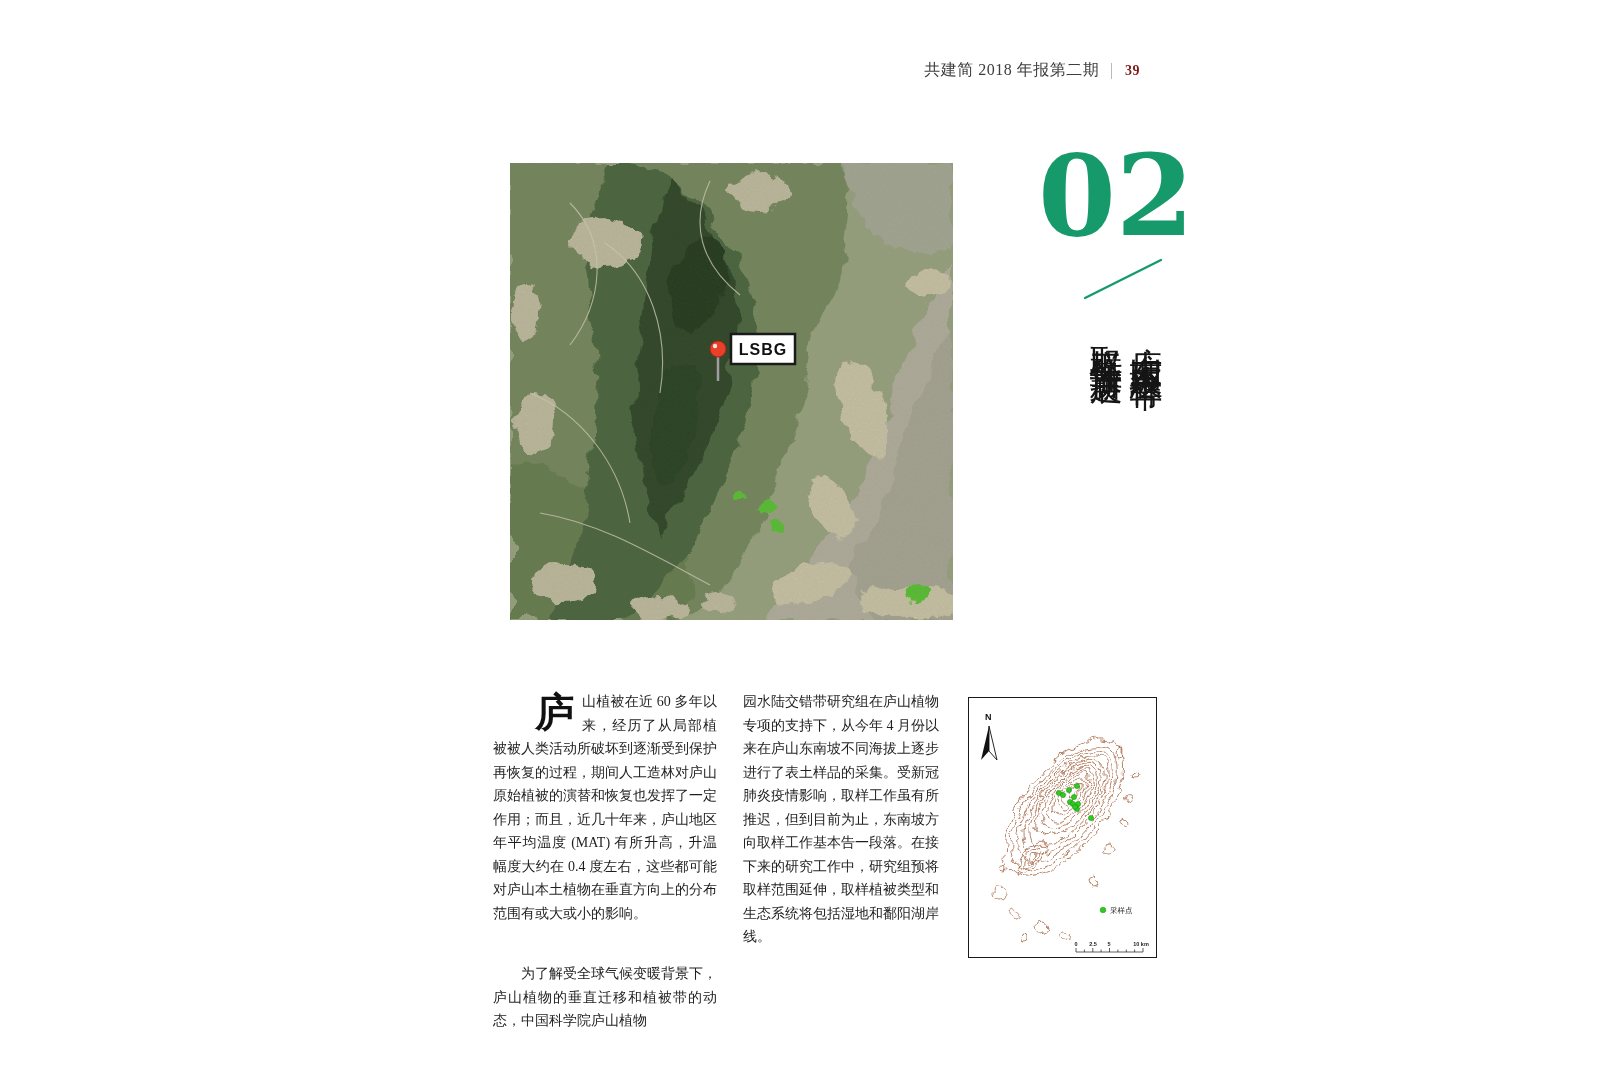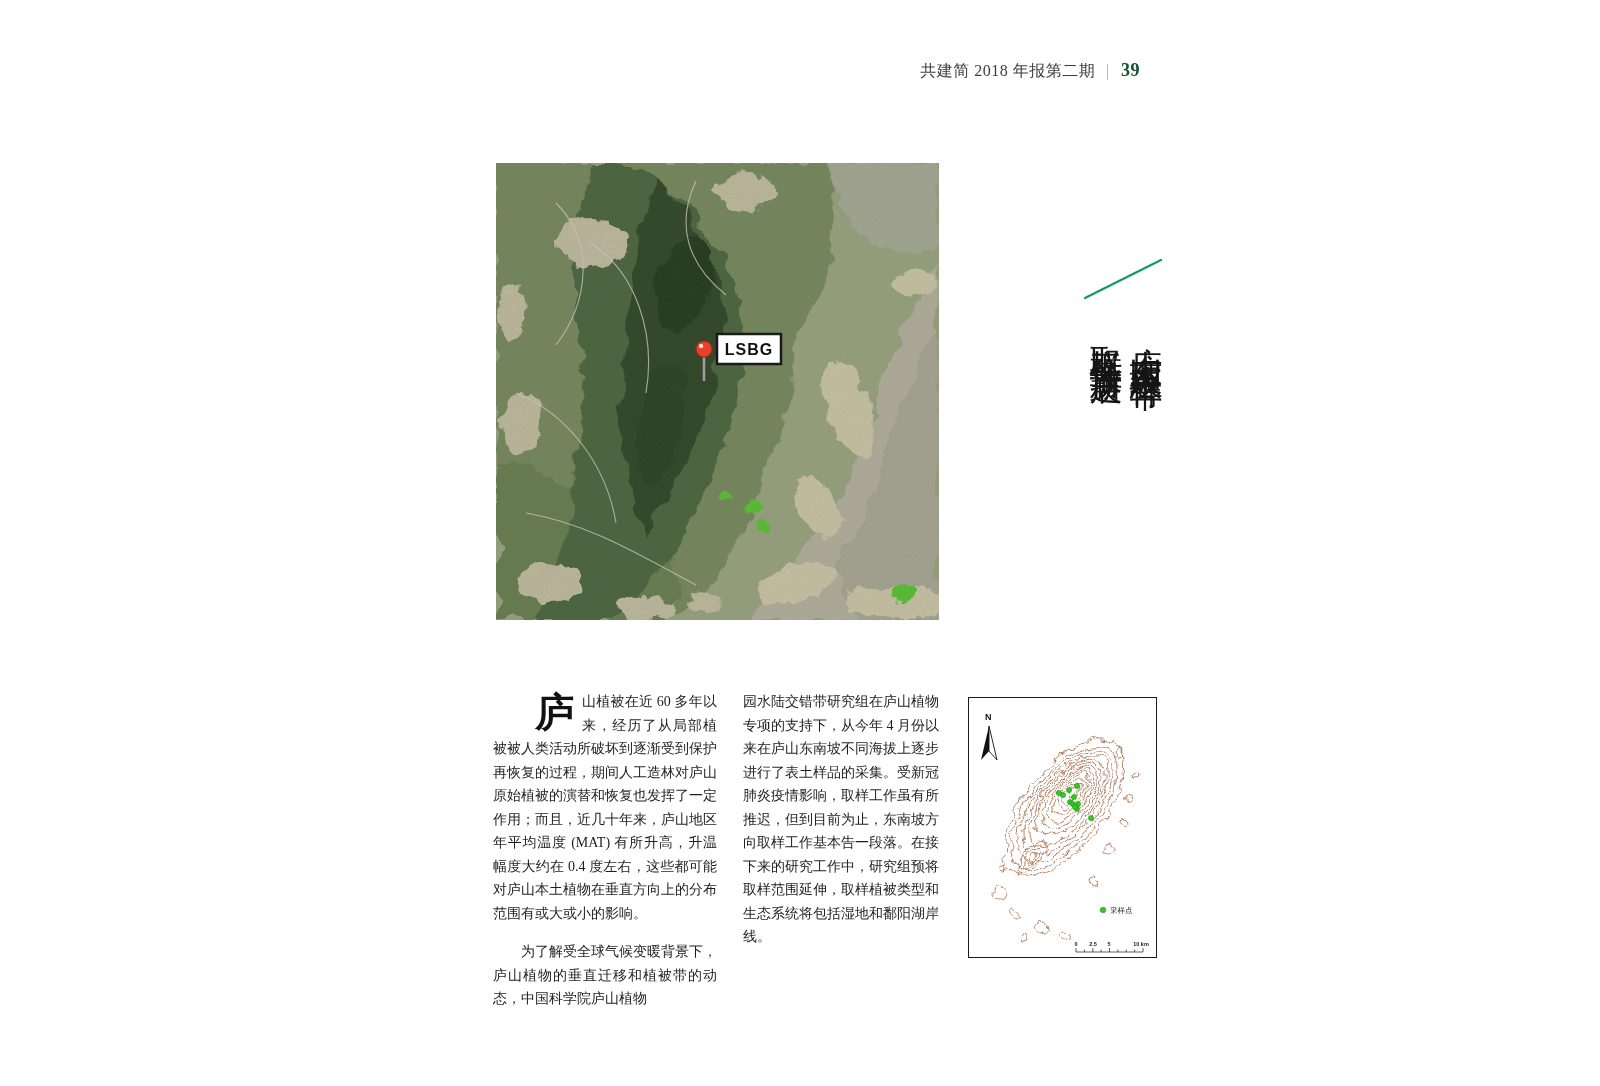--- a/index.html
+++ b/index.html
@@ -7,24 +7,24 @@
     position:relative; width:1600px; height:1086px; background:#ffffff;
     overflow:hidden; font-family:"Liberation Serif", serif; color:#222;
   }
 
   
   .header {
     position:absolute; top:60px; left:790px; width:350px; text-align:right;
     font-size:16px; color:#3d3d3d; letter-spacing:0.5px;
   }
   .header .divider { display:inline-block; margin:0 11px; color:#777; font-weight:300; transform:scaleX(.6); }
-  .header .pagenum { font-weight:bold; font-size:18px; color:#14532d; }
-
-  
-  .sat-fig { position:absolute; left:496px; top:163px; width:443px; height:556px; }
+  .header .pagenum { font-weight:bold; font-size:14px; color:#7f1d1d; }
+
+  
+  .sat-fig { position:absolute; left:510px; top:163px; width:443px; height:556px; }
   .sat-fig svg { display:block; }
 
   
   .sec-num {
     position:absolute; left:1038px; top:140px; width:134px; text-align:center;
     font-family:"DejaVu Serif", serif; font-weight:bold;
     font-size:112px; line-height:1.0; color:#169a6b;
   }
   .sec-slash { position:absolute; left:1081px; top:256px; }
 
@@ -33,21 +33,21 @@
     position:absolute; left:1086px; top:320px; height:600px;
     writing-mode:vertical-rl; text-orientation:upright;
     font-family:"Liberation Sans", sans-serif; font-weight:500;
     font-size:33px; letter-spacing:4px; color:#151515; line-height:40px;
   }
 
   
   .col { position:absolute; top:690px; font-size:14px; line-height:23.5px;
          text-align:justify; color:#1e1e1e; }
   .col p { margin:0; }
-  .col .p2 { margin-top:15px; text-indent:2em; }
+  .col .p2 { margin-top:37px; text-indent:2em; }
   .col1 { left:493px; width:224px; }
   .col2 { left:743px; width:196px; }
   .dropcap {
     float:left; font-size:40px; line-height:44px; font-weight:bold;
     margin:1px 7px 0 42px; color:#111;
   }
 
   
   .map-fig {
     position:absolute; left:968px; top:697px; width:189px; height:261px;
@@ -148,20 +148,21 @@
         <circle cx="208" cy="186" r="8" fill="#e8402a" stroke="#a82414" stroke-width="1"></circle>
         <circle cx="205" cy="183" r="2.2" fill="#ffffff" opacity="0.85"></circle>
       </g>
       <g>
         <rect x="221" y="171" width="64" height="30" fill="#ffffff" stroke="#1a1a1a" stroke-width="2.5"></rect>
         <text x="253" y="192" text-anchor="middle" font-family="Liberation Sans, sans-serif" font-size="16" font-weight="bold" fill="#111" letter-spacing="1">LSBG</text>
       </g>
     </svg>
   </div>
 
+  <div class="sec-num">02</div>
   <svg class="sec-slash" width="84" height="46">
     <line x1="4" y1="42" x2="80" y2="4" stroke="#169a6b" stroke-width="2.4" stroke-linecap="round"></line>
   </svg>
 
   <div class="sec-title">
     <div>庐山东南坡表土样带</div>
     <div>取样工作最新进展</div>
   </div>
 
   <div class="col col1">

